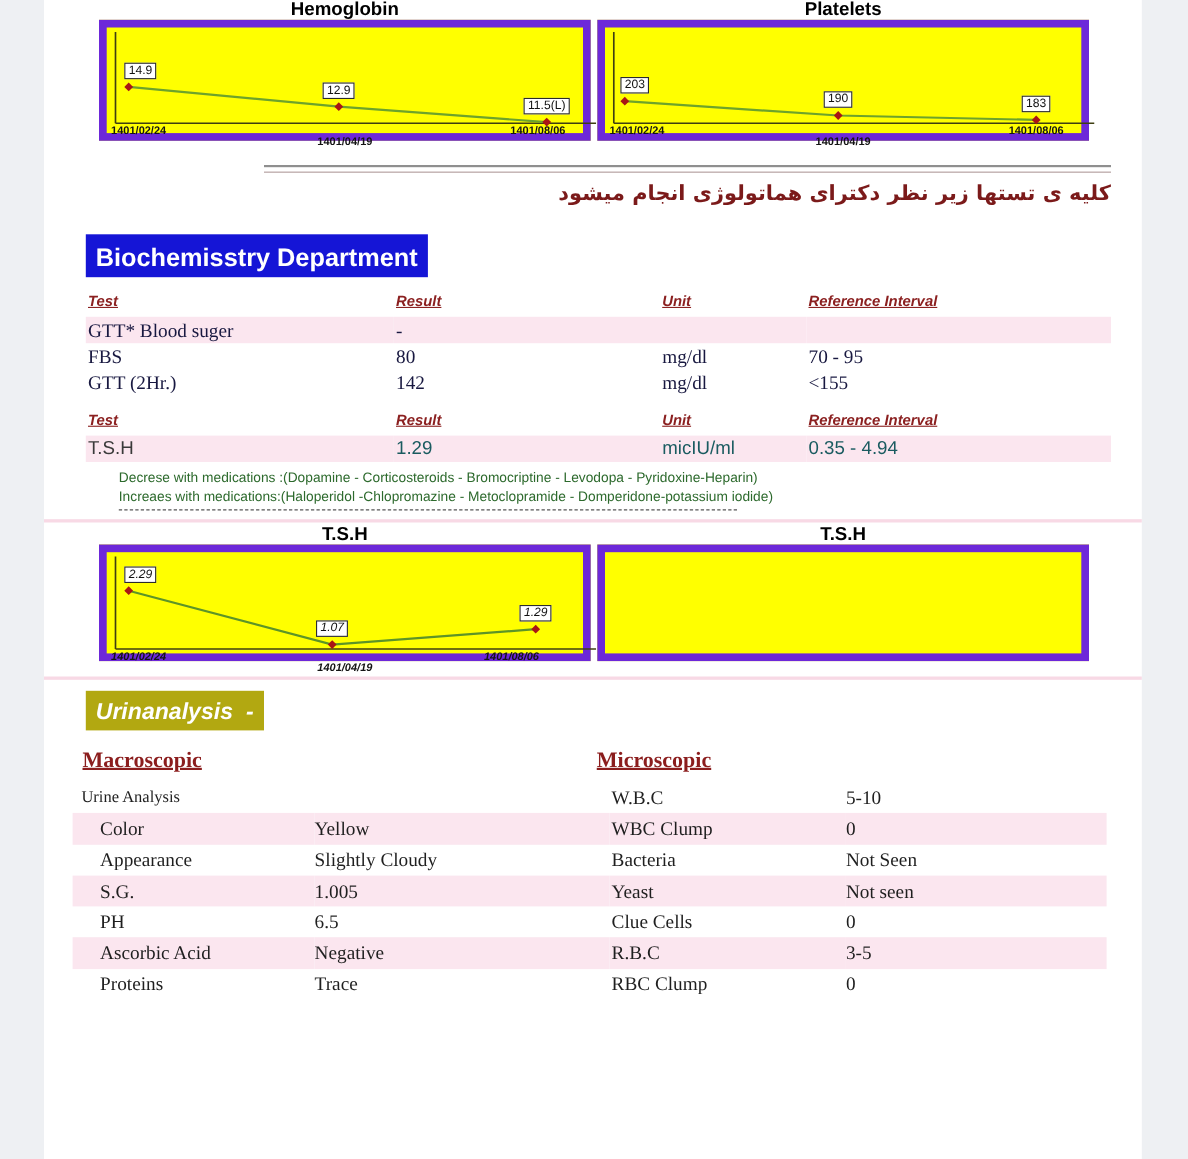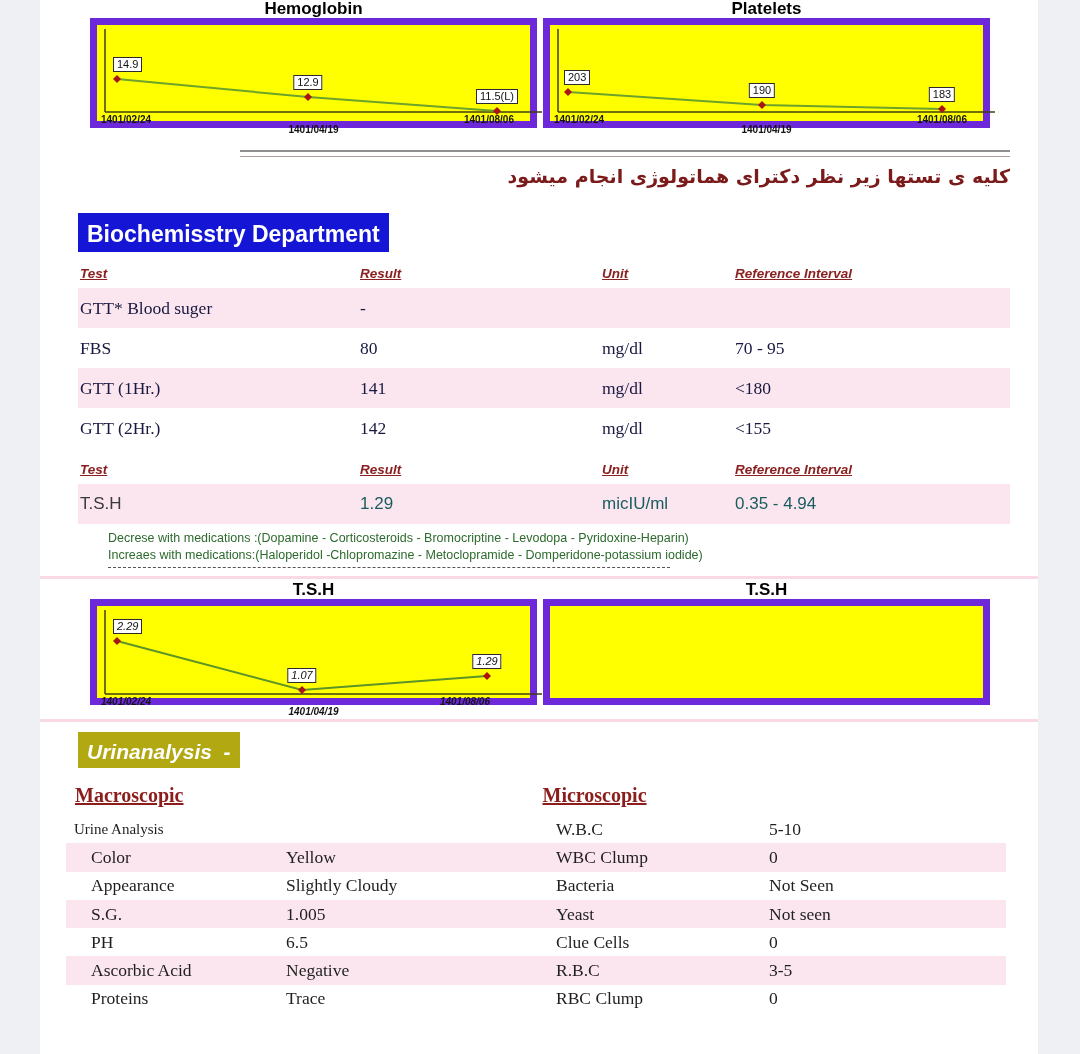--- a/index.html
+++ b/index.html
@@ -30,21 +30,21 @@
   .dept-header{margin-left:38px;}
   .dept-badge{display:inline-block;color:#fff;font-weight:bold;padding:8px 9px 4px 9px;}
   .dept-badge.blue{background:#1515d6;font-size:23px;}
   .dept-badge.orange{background:#f68220;font-size:21px;}
   .dept-badge.olive{background:#b2a811;font-size:21px;font-style:italic;white-space:pre;}
 
   table{border-collapse:collapse;table-layout:fixed;}
   .lab-table{margin:14px 28px 0 38px;width:932px;}
   .lab-table th, .urine-table th{text-align:left;font-style:italic;font-weight:bold;font-size:13.5px;
       color:#8b2020;text-decoration:underline;padding:0 0 7px 2px;}
-  .lab-table td{height:40px;padding:0 0 0 2px;font-size:17.5px;}
+  .lab-table td{height:24px;padding:0 0 0 2px;font-size:17.5px;}
   tr.pink{background:#fbe6ef;}
   .serif-cells td{font-family:"Liberation Serif",serif;color:#181840;}
   .sans-cells td{font-family:"Liberation Sans",sans-serif;color:#1a5b60;font-size:17px;}
   .sans-cells td.c0{color:#3a3a3a;}
 
   .notes{margin:6px 28px 0 68px;color:#2d6a2d;font-size:12.5px;line-height:17px;}
   .dashes{margin:3px 0 0 68px;width:562px;border-top:1px dashed #555;height:0;}
 
   .scope-row{display:flex;margin:16px 28px 0 35px;}
   .scope{width:482px;font-family:"Liberation Serif",serif;font-weight:bold;font-size:20px;color:#8b1d1d;
@@ -138,26 +138,20 @@
             <td class="c1">-</td>
             <td class="c2"></td>
             <td class="c3"></td>
           </tr>
           <tr>
             <td class="c0">FBS</td>
             <td class="c1">80</td>
             <td class="c2">mg/dl</td>
             <td class="c3">70 - 95</td>
           </tr>
-          <tr class="pink">
-            <td class="c0">GTT (1Hr.)</td>
-            <td class="c1">141</td>
-            <td class="c2">mg/dl</td>
-            <td class="c3">&lt;180</td>
-          </tr>
           <tr>
             <td class="c0">GTT (2Hr.)</td>
             <td class="c1">142</td>
             <td class="c2">mg/dl</td>
             <td class="c3">&lt;155</td>
           </tr>
         </tbody>
     </table>
 
     <table class="lab-table sans-cells" id="hormone-table">

